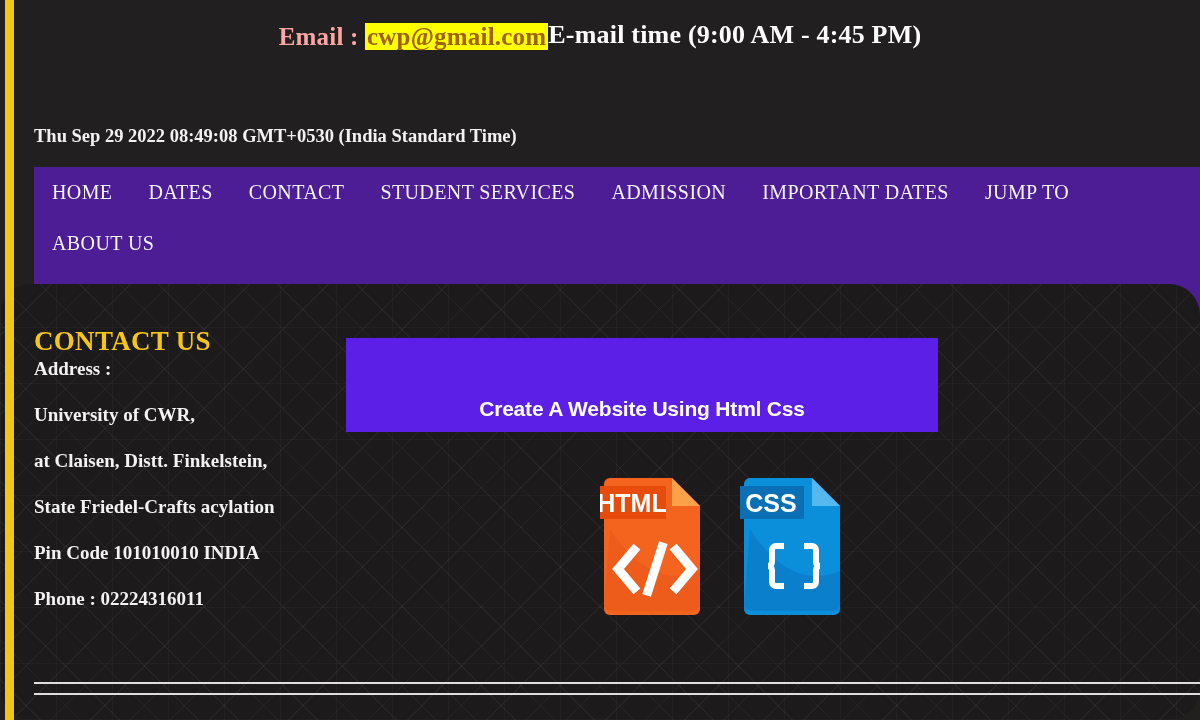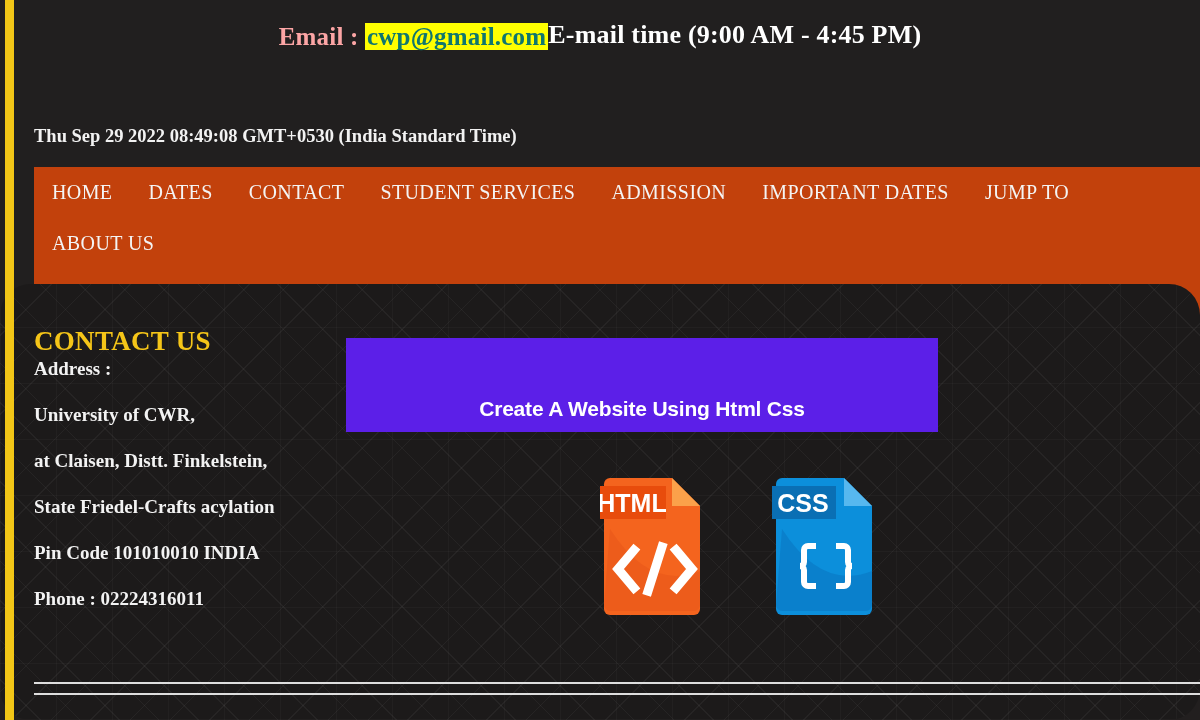--- a/index.html
+++ b/index.html
@@ -45,21 +45,21 @@
     text-align: center;
     white-space: nowrap;
     font-size: 25px;
     font-weight: bold;
     color: #ffffff;
     letter-spacing: .2px;
   }
   .email-banner .label { color: #fca5a5; }
   .email-banner .hl {
     background: #ffff00;
-    color: #0f766e;
+    color: #a16207;
     padding: 0 2px;
   }
   .email-banner .etime {
     color: #ffffff;
     font-size: 26px;
     position: relative;
     top: -2px;
   }
 
   
@@ -71,21 +71,21 @@
     color: #f2f2f2;
     white-space: nowrap;
   }
 
   
   .navbar {
     position: absolute;
     left: 34px; top: 167px;
     width: 1166px;
     min-height: 107px;
-    background: #c2410c;
+    background: #4c1d95;
     padding: 0;
   }
   .nav-row {
     display: flex;
     flex-wrap: wrap;
     align-items: center;
     padding: 0;
   }
   .nav-item {
     color: #f4f4f4;
@@ -160,21 +160,21 @@
     letter-spacing: -.2px;
     white-space: nowrap;
     margin-top: 48px;
   }
 
   
   .icons-row {
     position: absolute;
     left: 600px; top: 190px;
     display: flex;
-    gap: 64px;
+    gap: 32px;
   }
   .file-icon { width: 108px; height: 143px; display: block; }
 
   
   .divider {
     position: absolute;
     left: 34px; top: 398px;
     width: 1166px;
     height: 14px;
   }

